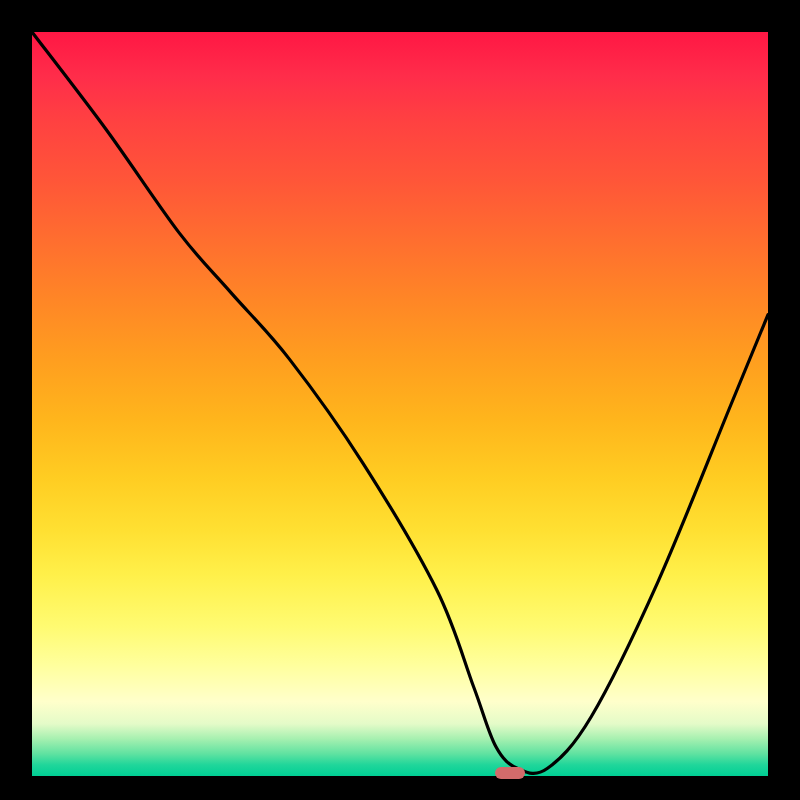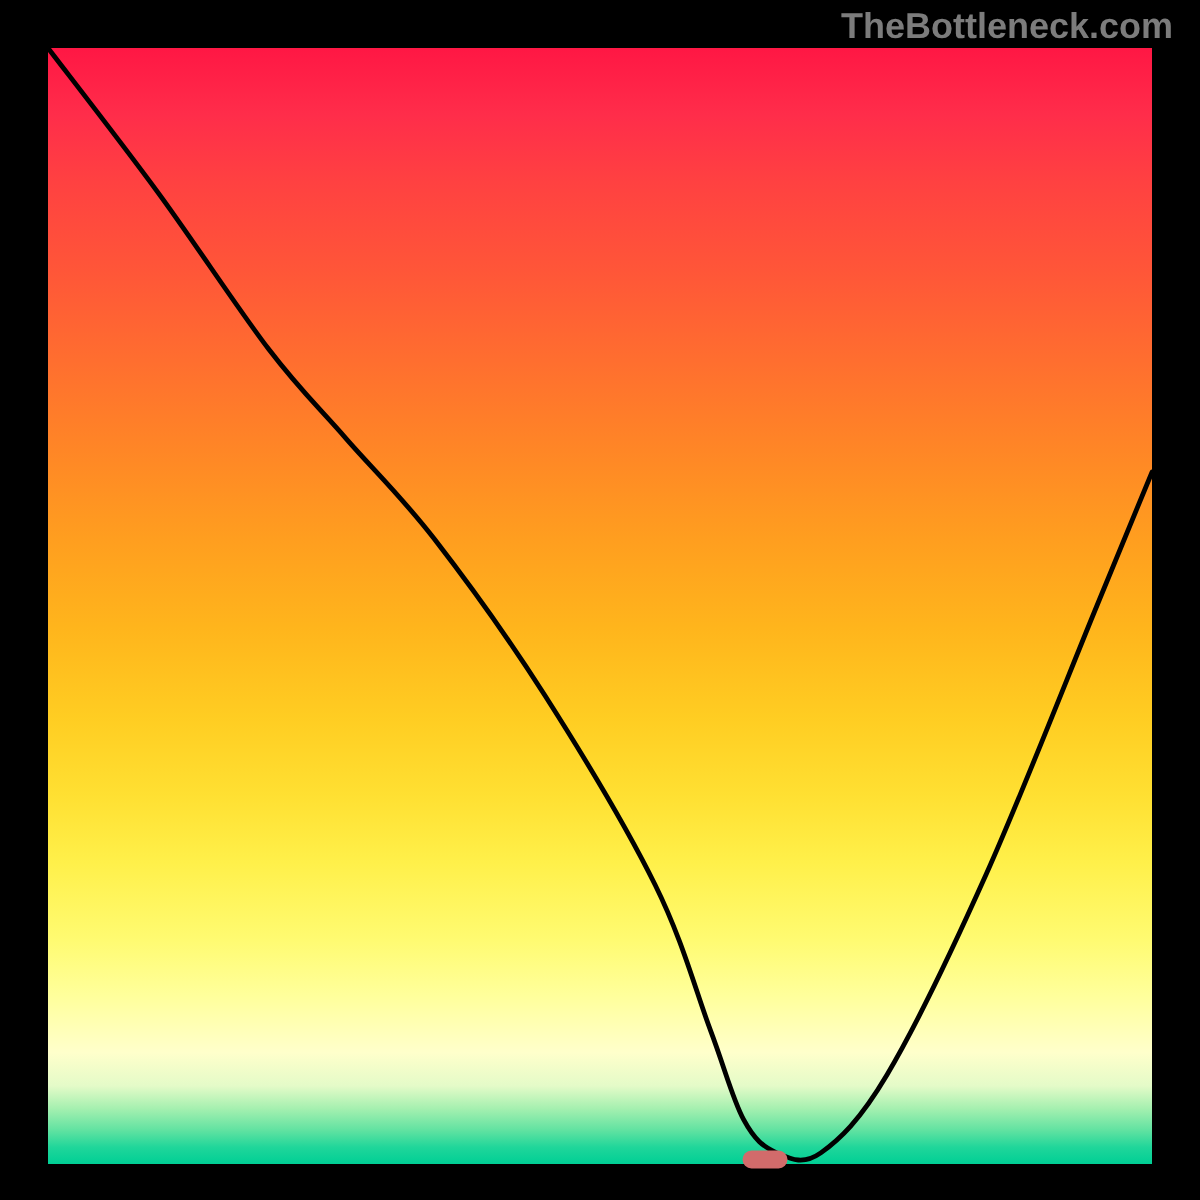--- a/index.html
+++ b/index.html
@@ -69,21 +69,20 @@
     width: 30px;
     height: 12px;
     background: #d26b6b;
     border-radius: 6px;
   }
 </style>
 </head>
 <body>
 
 <div class="container">
-  <div class="watermark">TheBottleneck.com</div>
 
   <div class="plot-area">
     <div class="gradient-fill"></div>
 
     <svg class="curve-svg" viewBox="0 0 736 744" preserveAspectRatio="none">
       <path id="curve-path" fill="none" stroke="#000" stroke-width="3.2" stroke-linejoin="round" stroke-linecap="round" d="M 0.00 0.00 C 12.27 16.12, 49.07 63.24, 73.60 96.72 C 98.13 130.20, 126.35 173.60, 147.20 200.88 C 168.05 228.16, 180.32 239.32, 198.72 260.40 C 217.12 281.48, 235.52 298.84, 257.60 327.36 C 279.68 355.88, 306.67 393.08, 331.20 431.52 C 355.73 469.96, 386.40 520.80, 404.80 558.00 C 423.20 595.20, 431.79 628.68, 441.60 654.72 C 451.41 680.76, 456.32 700.60, 463.68 714.24 C 471.04 727.88, 477.17 732.84, 485.76 736.56 C 494.35 740.28, 502.93 745.24, 515.20 736.56 C 527.47 727.88, 540.96 715.48, 559.36 684.48 C 577.76 653.48, 602.29 602.64, 625.60 550.56 C 648.91 498.48, 680.80 416.64, 699.20 372.00 C 717.60 327.36, 729.87 297.60, 736.00 282.72"></path>
     </svg>
 
     <div class="marker" id="bottleneck-marker" style="left: 463.4px; top: 735px;"></div>
   </div>

